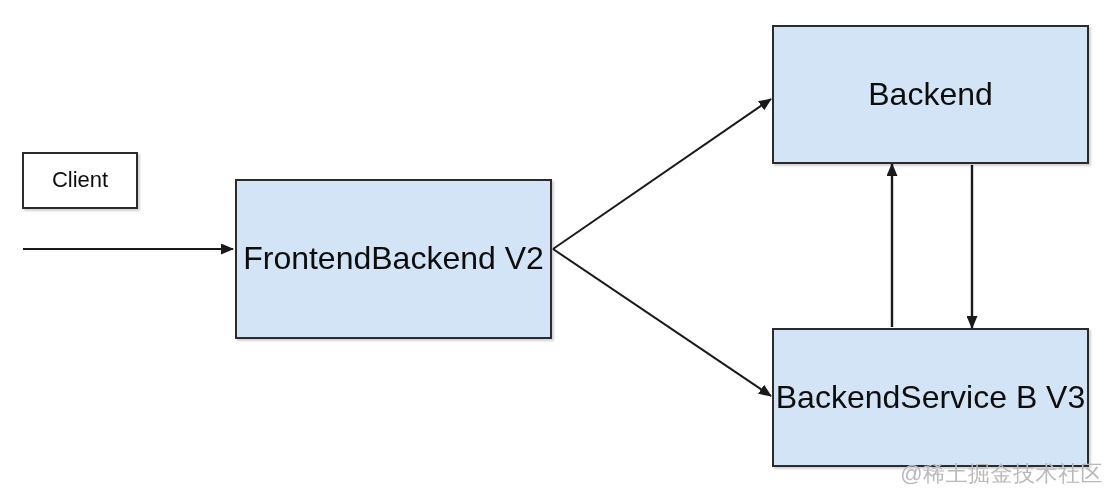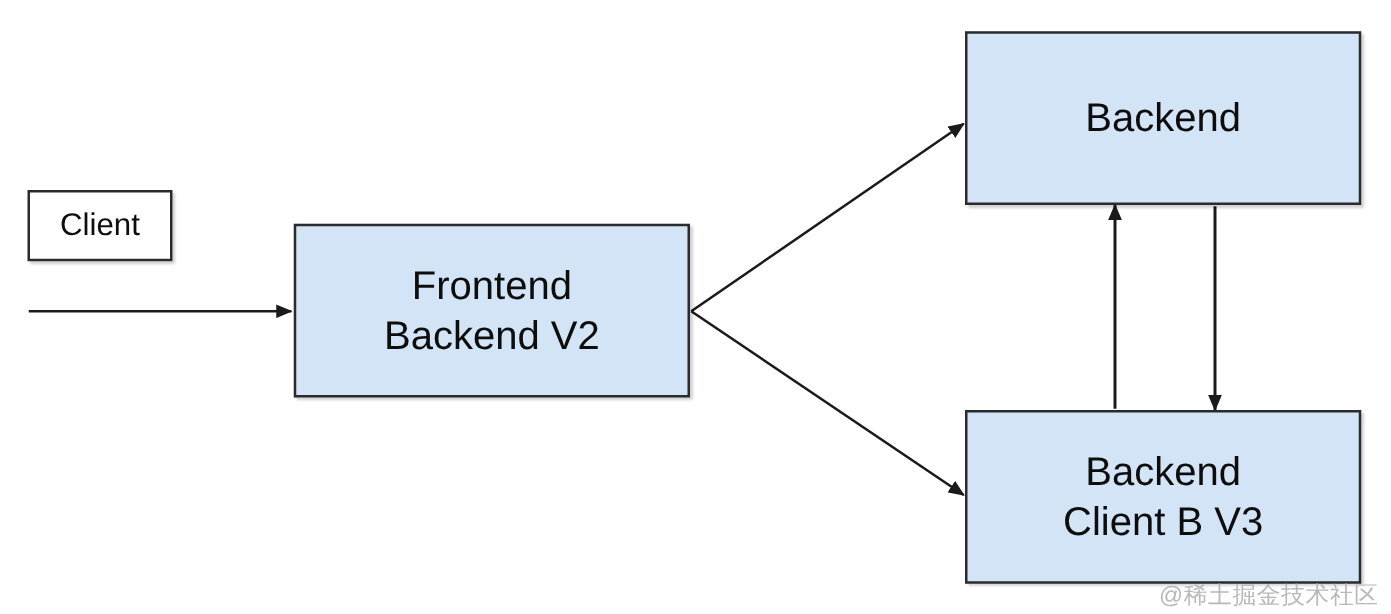--- a/index.html
+++ b/index.html
@@ -22,21 +22,21 @@
     left: 0;
     top: 0;
     width: 1113px;
     height: 491px;
     pointer-events: none;
   }
   .node {
     position: absolute;
     box-sizing: border-box;
     display: flex;
-    flex-direction: column;
+    flex-direction: row;
     align-items: center;
     justify-content: center;
     text-align: center;
     border: 2px solid #2b2b2b;
     box-shadow: 2px 2px 2px rgba(0,0,0,0.18);
     line-height: 1.22;
     color: #0d0d0d;
     z-index: 2;
   }
   .node.filled {
@@ -47,48 +47,48 @@
   }
   .node .line {
     white-space: nowrap;
     display: block;
   }
   #node-client {
     left: 22px;
     top: 152px;
     width: 116px;
     height: 57px;
-    font-size: 25px;
+    font-size: 22px;
   }
   #node-frontend {
     left: 235px;
     top: 179px;
     width: 317px;
-    height: 139px;
+    height: 160px;
     font-size: 32px;
   }
   #node-backend-a {
     left: 772px;
     top: 25px;
     width: 317px;
     height: 139px;
     font-size: 32px;
   }
   #node-backend-b {
     left: 772px;
     top: 328px;
     width: 317px;
     height: 139px;
     font-size: 32px;
   }
   #watermark {
     position: absolute;
     right: 10px;
     bottom: 2px;
-    font-size: 19px;
+    font-size: 22px;
     color: #b9b9b9;
     letter-spacing: 0.5px;
     white-space: nowrap;
     z-index: 3;
     user-select: none;
   }
 </style>
 </head>
 <body>
 
@@ -123,18 +123,18 @@
     <span class="line">Frontend</span>
     <span class="line">Backend V2</span>
   </div>
 
   <div class="node filled" id="node-backend-a">
     <span class="line">Backend</span>
   </div>
 
   <div class="node filled" id="node-backend-b">
     <span class="line">Backend</span>
-    <span class="line">Client B V3</span>
+    <span class="line">Service B V3</span>
   </div>
 
   <div id="watermark">@稀土掘金技术社区</div>
 
 </div>
 
 </body></html>

